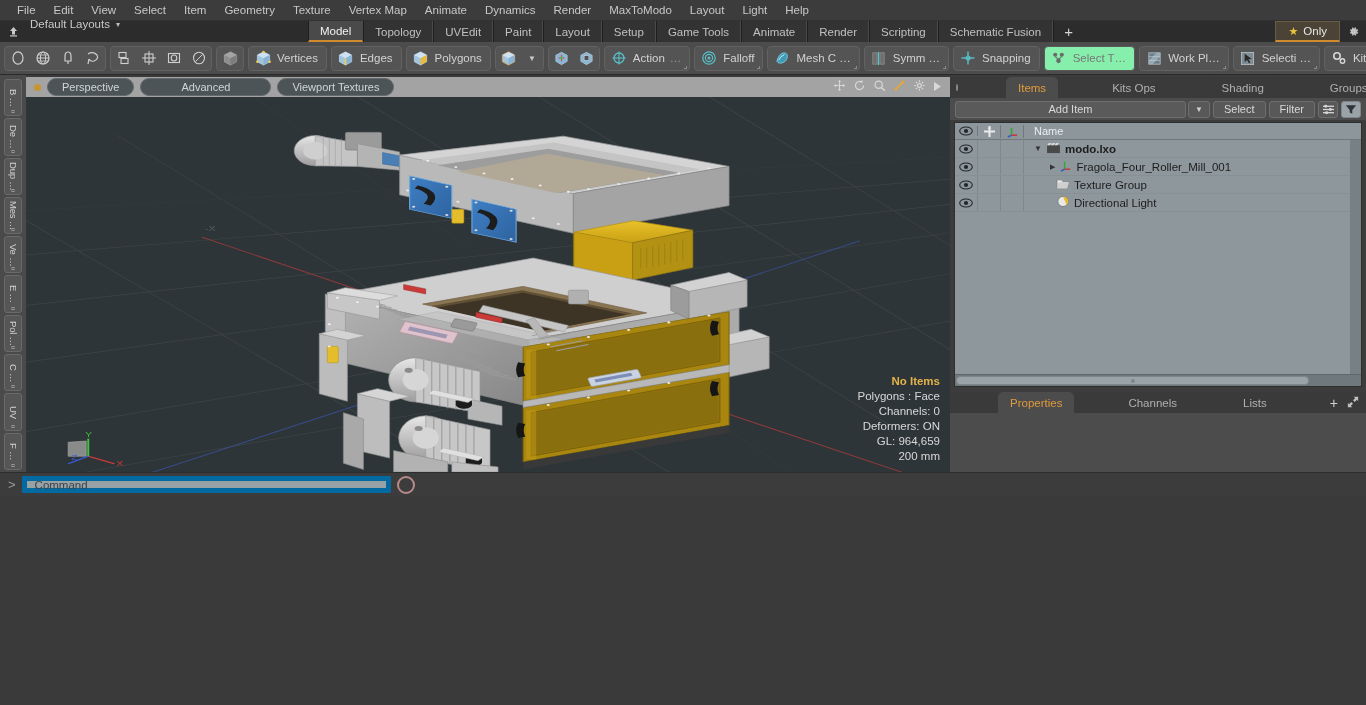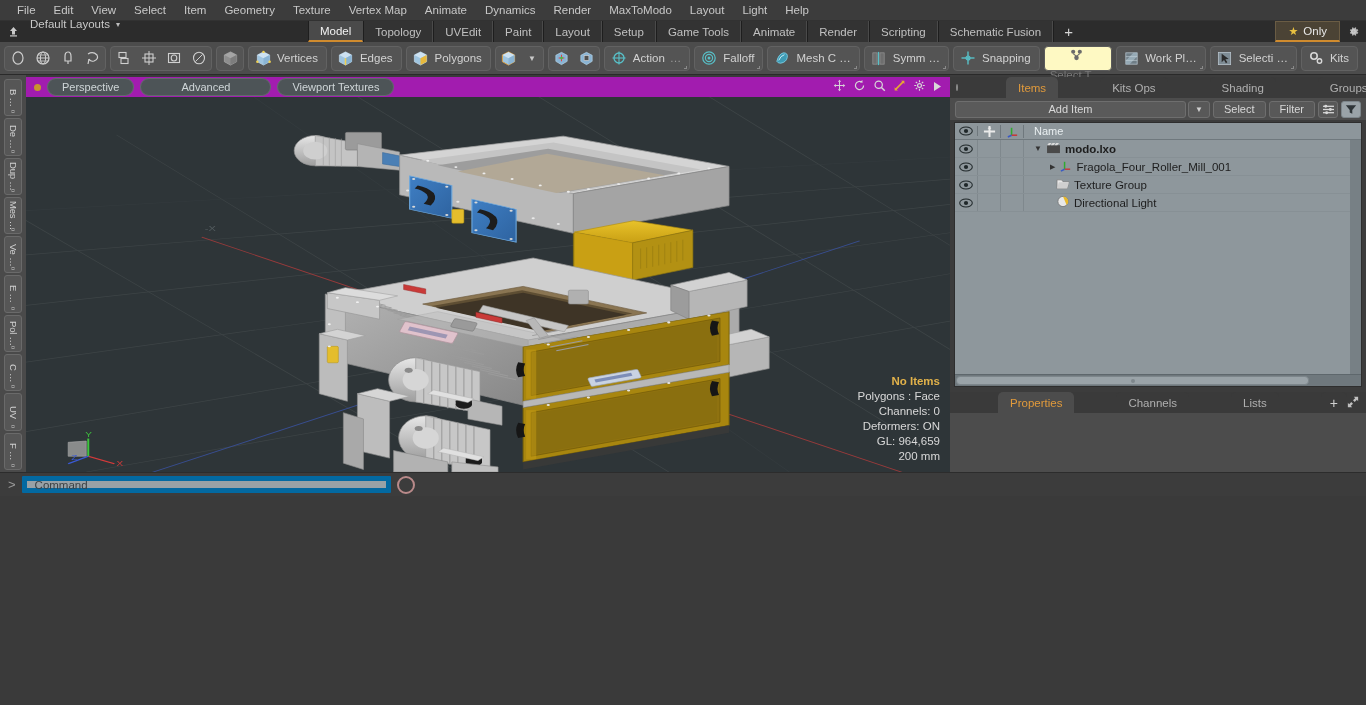--- a/index.html
+++ b/index.html
@@ -70,21 +70,21 @@
   .tb-btn {
     width: 25px; height: 25px; display: flex; align-items: center;
     justify-content: center; border-radius: 3px;
   }
   .tb-item {
     display: flex; align-items: center; gap: 5px; height: 25px;
     padding: 0 8px 0 5px; background: #545454; border: 1px solid #626262;
     border-radius: 4px; margin-right: 4px; color: #d2d2d2; font-size: 11.5px;
     white-space: nowrap; position: relative;
   }
-  .tb-item.dim { color: #777; border-color:#5a5a5a; background:#fef9c3;flex-direction:column;}
+  .tb-item.dim { color: #777; border-color:#5a5a5a; background:#86efac;}
   .tb-item .corner { position:absolute; right:2px; bottom:1px; width:3px;height:3px;
     border-right:1px solid #8a8a8a; border-bottom:1px solid #8a8a8a;}
   .tb-icon { width: 18px; height: 18px; display: flex; align-items: center; justify-content: center; }
   .tb-caret { width: 18px; display:flex; align-items:center; justify-content:center;
     color:#c8c8c8; font-size: 8px; }
   .tb-right { margin-left: auto; display: flex; align-items: center; }
 
   
   .body { flex: 1 1 auto; display: flex; background: #3a3a3a; min-height: 0; }
 
@@ -101,21 +101,21 @@
   .vtab span {
     writing-mode: vertical-rl; text-orientation: mixed; white-space: nowrap;
     letter-spacing: -0.2px;
   }
   .vtab i { position:absolute; bottom:2px; left:50%; transform: translateX(-50%);
     width:3px;height:3px;border:1px solid #9a9a9a; }
 
   
   .vpcol { flex: 1 1 auto; display:flex; flex-direction:column; min-width:0; padding: 2px 0 0 0;}
   .vpheader {
-    height: 20px; background: #a21caf; display:flex; align-items:center;
+    height: 20px; background: #a3a3a3; display:flex; align-items:center;
     gap: 6px; padding-left: 8px; flex: 0 0 20px; position: relative;
   }
   .vp-dot { width:7px; height:7px; border-radius:50%; background:#c8952e; }
   .vp-pill {
     background: #4d5457; border: 1px solid #626a6d; border-radius: 9px;
     color: #cfd6d8; font-size: 11px; padding: 1px 14px; line-height: 14px;
   }
   .vp-icons { margin-left: auto; display:flex; align-items:center; gap: 7px; padding-right: 8px; }
 
   .viewport {

